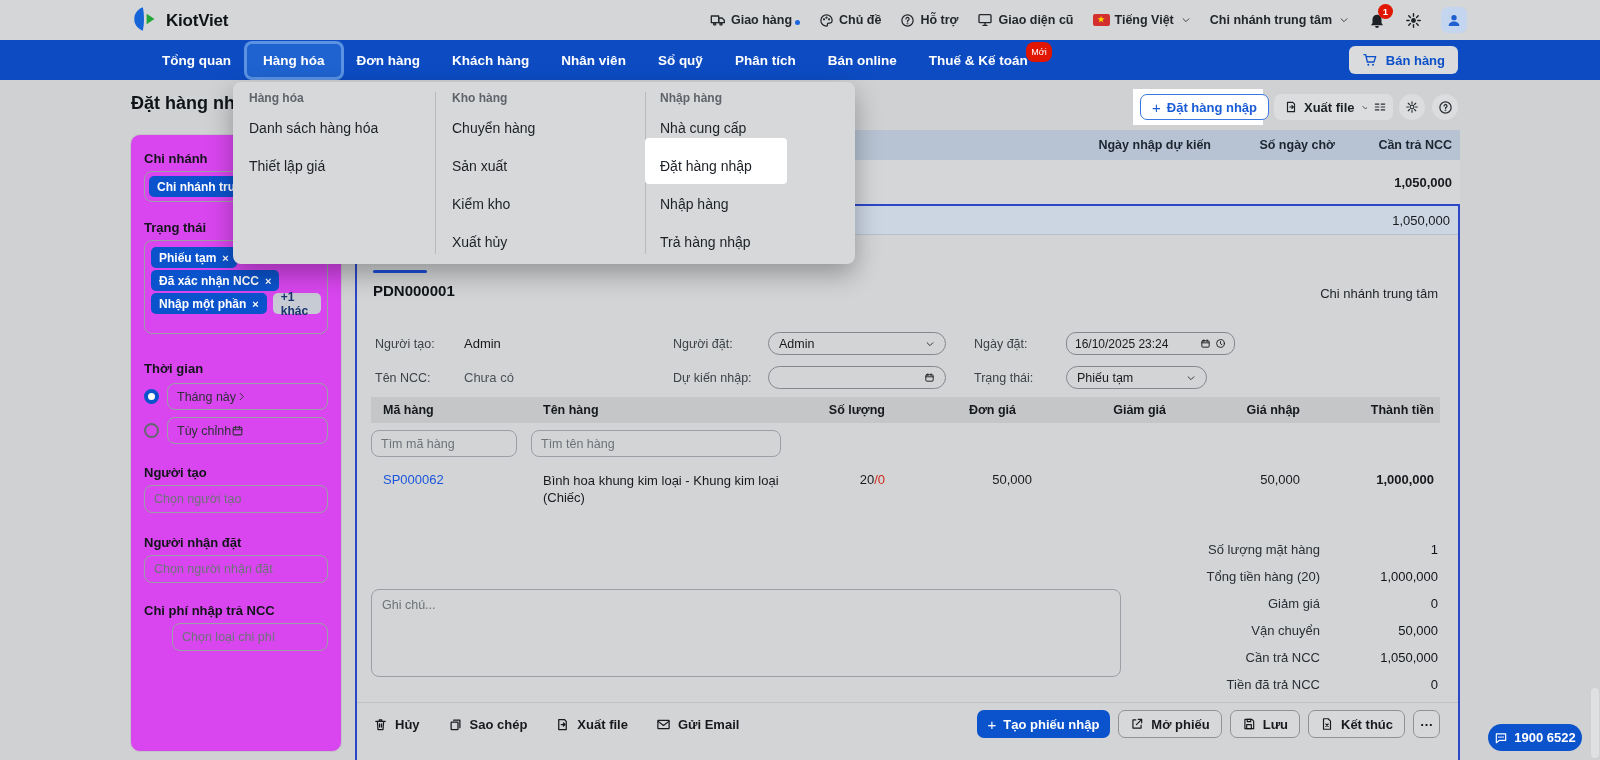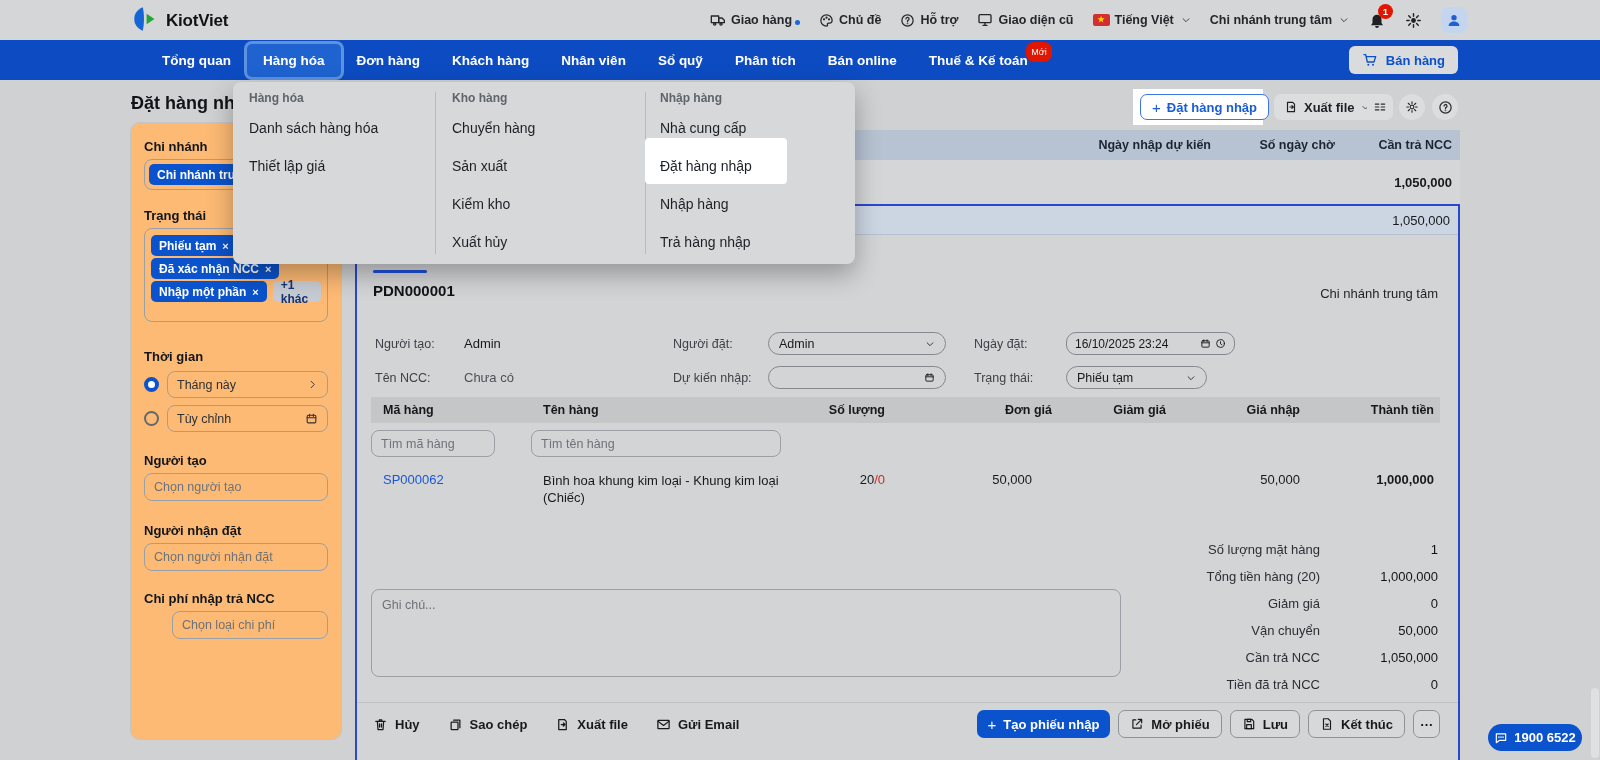--- a/index.html
+++ b/index.html
@@ -25,31 +25,31 @@
 .new-badge{position:absolute;top:2px;right:-8px;background:#e01600;color:#fff;font-size:9px;font-weight:400;padding:5px 5px;border-radius:8px}
 .sell-btn{position:absolute;right:142px;top:46px;height:28px;background:#dadbdd;border-radius:6px;display:flex;align-items:center;gap:8px;color:#0b50c8;font-weight:700;font-size:13px;padding:12px 13px;cursor:pointer}
 
 .dropdown{position:absolute;left:233px;top:82px;width:622px;height:182px;background:#d7d8da;border-radius:8px;box-shadow:0 10px 26px rgba(0,0,0,.3);z-index:50}
 .dd-sep{position:absolute;top:10px;bottom:10px;width:1px;background:#b9babc}
 .dd-title{position:absolute;top:9px;font-size:12px;font-weight:700;color:#5f646b}
 .dd-i{position:absolute;height:24px;display:flex;align-items:center;font-size:14px;color:#1c2025;cursor:pointer;white-space:nowrap}
 .dd-spot{position:absolute;left:412px;top:56px;width:142px;height:46px;background:#fff;border-radius:4px}
 
 .page-title{position:absolute;left:131px;top:93px;font-size:18px;font-weight:700;color:#101418;z-index:1}
-.sidebar{position:absolute;left:130px;top:122px;width:212px;height:618px;background:#fdba74;border:1px solid #c3c4c6;border-radius:10px;z-index:1}
+.sidebar{position:absolute;left:130px;top:134px;width:212px;height:618px;background:#d946ef;border:1px solid #c3c4c6;border-radius:10px;z-index:1}
 .sb-label{position:absolute;left:13px;font-size:13px;font-weight:700;color:#121519;white-space:nowrap}
 .sb-box{position:absolute;left:13px;right:13px;border:1px solid #9aa0a6;border-radius:8px;background:transparent}
 .tag{display:inline-flex;align-items:center;gap:6px;background:#0b53cc;color:#fff;font-weight:700;font-size:12px;height:21px;padding:0 8px;border-radius:5px;white-space:nowrap;cursor:pointer}
 .tag .x{font-size:11px;font-weight:700}
 .tag-more{display:inline-flex;align-items:center;background:#c7cbd3;color:#17346f;font-weight:700;font-size:12px;height:21px;padding:0 8px;border-radius:5px;cursor:pointer}
 .sb-row{position:absolute;left:13px;right:13px;height:27px;display:flex;align-items:center;gap:8px}
 .radio{width:15px;height:15px;border-radius:50%;flex:0 0 15px;cursor:pointer}
 .radio.on{border:4.5px solid #0b53cc;background:#fff}
 .radio.off{border:2px solid #62686e}
-.sel-box{flex:1;height:27px;border:1px solid #9aa0a6;border-radius:8px;display:flex;align-items:center;justify-content:space-between;padding:0 9px;font-size:12.5px;color:#2d3136;cursor:pointer}
+.sel-box{flex:1;height:27px;border:1px solid #9aa0a6;border-radius:8px;display:flex;align-items:center;justify-content:flex-start;padding:0 9px;font-size:12.5px;color:#2d3136;cursor:pointer}
 .sb-input{position:absolute;left:13px;right:13px;height:28px;border:1px solid #9aa0a6;border-radius:8px;background:transparent;padding:0 9px;font-size:12.5px;color:#2d3136;font-family:"Liberation Sans",sans-serif}
 .sb-input::placeholder,.ptbl-input::placeholder,.note::placeholder{color:#6d7278}
 
 .spotlight{position:absolute;left:1133px;top:89px;width:130px;height:36px;background:#fff;z-index:5}
 .order-btn{position:absolute;left:1140px;top:94px;height:26px;border:1px solid #3b77e3;background:#fff;color:#1a5bd6;font-weight:700;font-size:13px;border-radius:7px;display:flex;align-items:center;gap:6px;padding:0 11px;z-index:6;cursor:pointer}
 .tb-btn{position:absolute;top:94px;height:26px;background:#dcdddf;border-radius:7px;display:flex;align-items:center;gap:6px;font-weight:700;font-size:13px;color:#1d2126;padding:0 10px;cursor:pointer}
 .icon-btn{position:absolute;top:94px;width:26px;height:26px;background:#dcdddf;display:flex;align-items:center;justify-content:center;color:#2a2e33;cursor:pointer}
 
 .list-header{position:absolute;left:355px;top:130px;width:1105px;height:30px;background:#b7c3d2;z-index:2}
 .lh{position:absolute;top:0;bottom:0;display:flex;align-items:center;font-size:12.5px;font-weight:700;color:#1c2530}
@@ -367,26 +367,26 @@
       <svg class="ic" width="10" height="10" viewBox="0 0 24 24">
           <path d="M5 9l7 7 7-7"></path>
         </svg>
     </span>
   </div>
 
   <div class="ptbl-head">
     <span class="ph" style="left:12px">Mã hàng</span>
     <span class="ph" style="left:172px">Tên hàng</span>
     <span class="ph" style="right:555px">Số lượng</span>
-    <span class="ph" style="right:388px">Đơn giá</span>
+    <span class="ph" style="right:424px">Đơn giá</span>
     <span class="ph" style="right:274px">Giảm giá</span>
     <span class="ph" style="right:140px">Giá nhập</span>
     <span class="ph" style="right:6px">Thành tiền</span>
   </div>
-  <input class="ptbl-input" style="left: 14px; width: 124px; border-radius: 8px;" placeholder="Tìm mã hàng">
+  <input class="ptbl-input" style="left: 14px; width: 146px; border-radius: 8px;" placeholder="Tìm mã hàng">
   <input class="ptbl-input" style="left: 174px; width: 250px;" placeholder="Tìm tên hàng">
 
   <div class="prow">
     <span class="pc link" style="left:12px">SP000062</span>
     <span class="pc" style="left:172px;line-height:17px">
       <span>Bình hoa khung kim loại - Khung kim loại</span><br>
       <span>(Chiếc)</span>
     </span>
     <span class="pc" style="right:555px"><span>20</span><span class="qty-red">/0</span></span>
     <span class="pc" style="right:408px">50,000</span>

